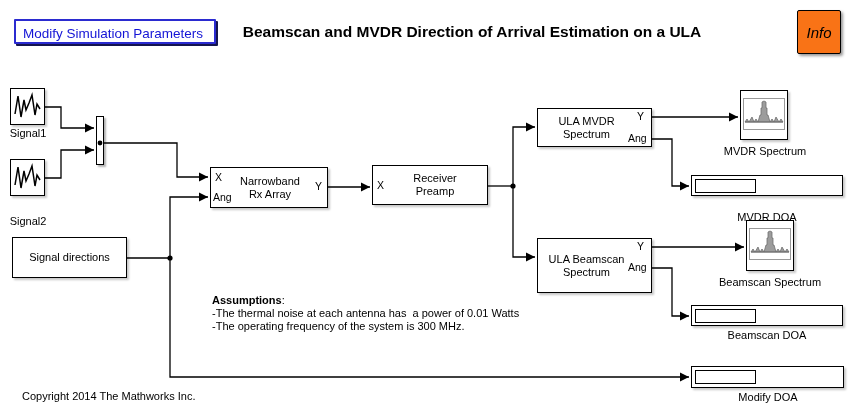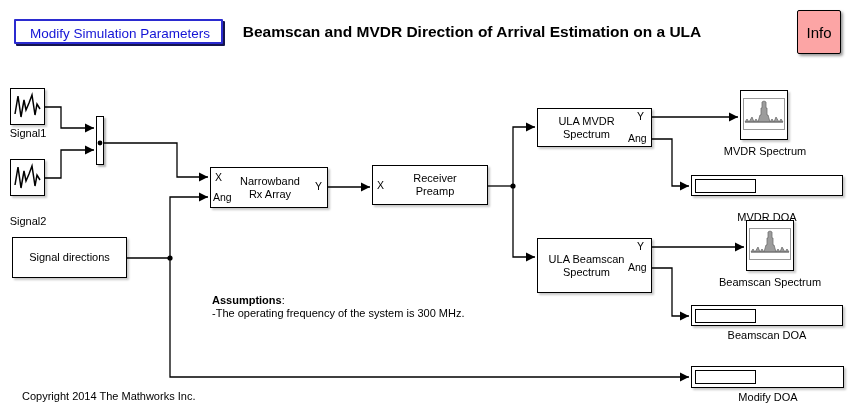--- a/index.html
+++ b/index.html
@@ -2,26 +2,26 @@
 <html><head>
 <meta charset="utf-8">
 <style>
   html,body{margin:0;padding:0;background:#ffffff;width:852px;height:416px;overflow:hidden;
     font-family:"Liberation Sans", sans-serif;color:#000;}
   #canvas{position:relative;width:852px;height:416px;background:#fff;}
 
   
   .modify-btn{position:absolute;left:14px;top:19px;height:25px;box-sizing:border-box;
     background:#fff;border:2px solid #2b2bd0;border-radius:1px;color:#1414d6;
-    font-size:13.5px;padding:3px 11px 0 14px;box-shadow:2px 2px 0 #15154e;cursor:pointer;white-space:nowrap;}
+    font-size:13.5px;padding:3px 11px 0 7px;box-shadow:2px 2px 0 #15154e;cursor:pointer;white-space:nowrap;}
   .title{position:absolute;left:232px;top:23px;width:480px;text-align:center;
     font-size:15.5px;font-weight:bold;white-space:nowrap;}
   .info-btn{position:absolute;left:797px;top:10px;width:44px;height:44px;box-sizing:border-box;
-    background:#fca5a5;border:1.5px solid #000;border-radius:2px;display:flex;align-items:center;
-    justify-content:center;font-size:15px;box-shadow:2px 2px 3px #9a9a9a;cursor:pointer;}
+    background:#f97316;border:1.5px solid #000;border-radius:2px;display:flex;align-items:center;
+    justify-content:center;font-size:15px;box-shadow:2px 2px 3px #9a9a9a;cursor:pointer;font-style:italic;}
 
   
   .block{position:absolute;background:#fff;border:1.5px solid #000;box-sizing:border-box;
     box-shadow:2px 2px 2px rgba(0,0,0,0.22);}
   .btext{display:flex;flex-direction:column;justify-content:center;align-items:center;
     width:100%;height:100%;font-size:11px;line-height:13px;text-align:center;box-sizing:border-box;}
   .blabel{position:absolute;font-size:11px;transform:translateX(-50%);white-space:nowrap;}
   .port{position:absolute;font-size:10.5px;line-height:10px;white-space:nowrap;}
 
   
@@ -131,20 +131,21 @@
   </div>
   <div class="blabel" style="left:767px;top:329px;text-align:center;">Beamscan DOA</div>
 
   <div class="block" style="left:691px;top:366px;width:153px;height:22px;">
     <div class="display-inner"></div>
   </div>
   <div class="blabel" style="left:768px;top:391px;">Modify DOA</div>
 
   <div class="assumptions">
     <div><span class="t">Assumptions</span><span>:</span></div>
+    <div>-The thermal noise at each antenna has  a power of 0.01 Watts</div>
     <div>-The operating frequency of the system is 300 MHz.</div>
   </div>
   <div class="copyright">Copyright 2014 The Mathworks Inc.</div>
 
   <svg class="wires" width="852" height="416">
     <defs>
       <marker id="arrow" markerWidth="8" markerHeight="8" refX="7" refY="3.5" orient="auto">
         <path d="M0,0 L7,3.5 L0,7 Z" fill="#000"></path>
       </marker>
     </defs>

